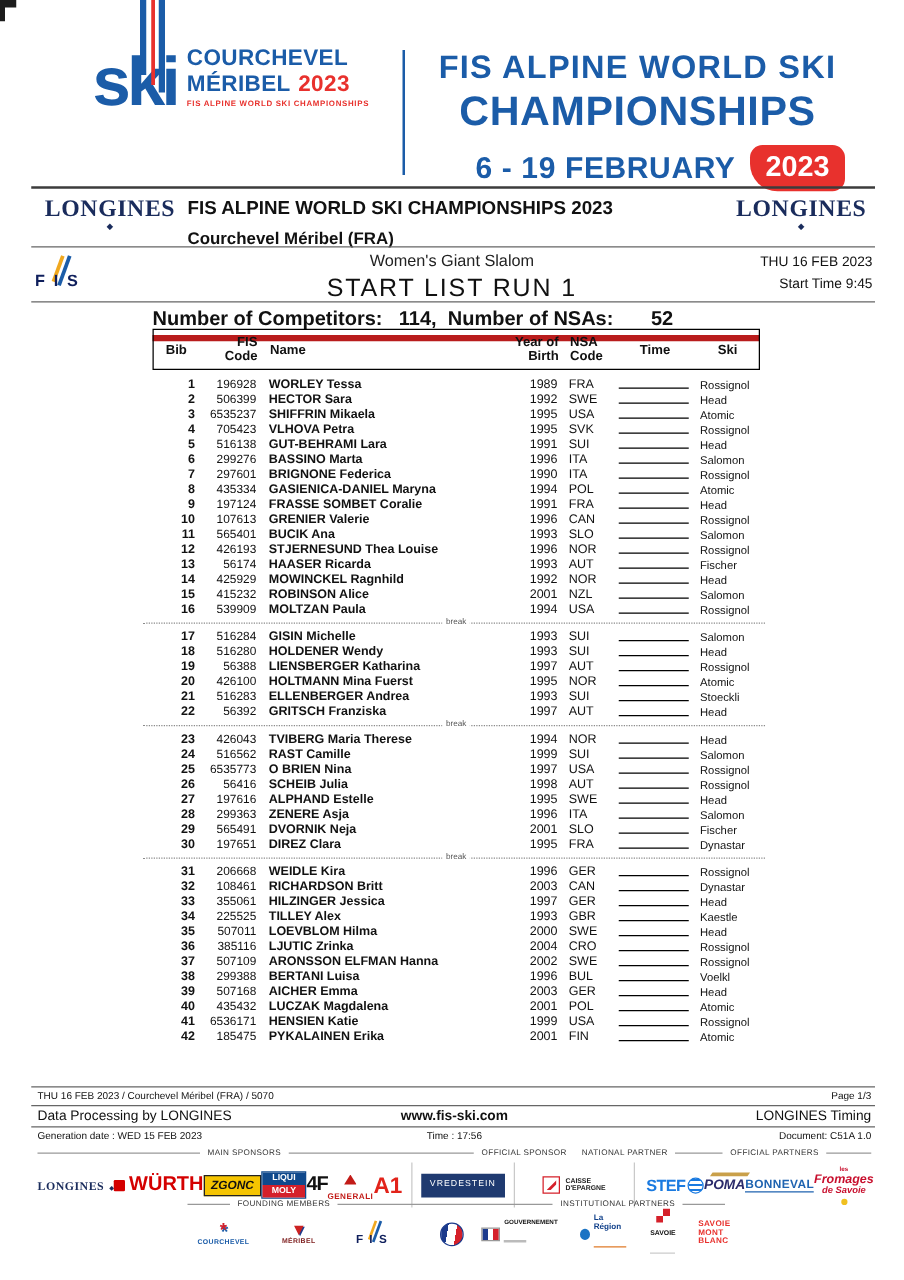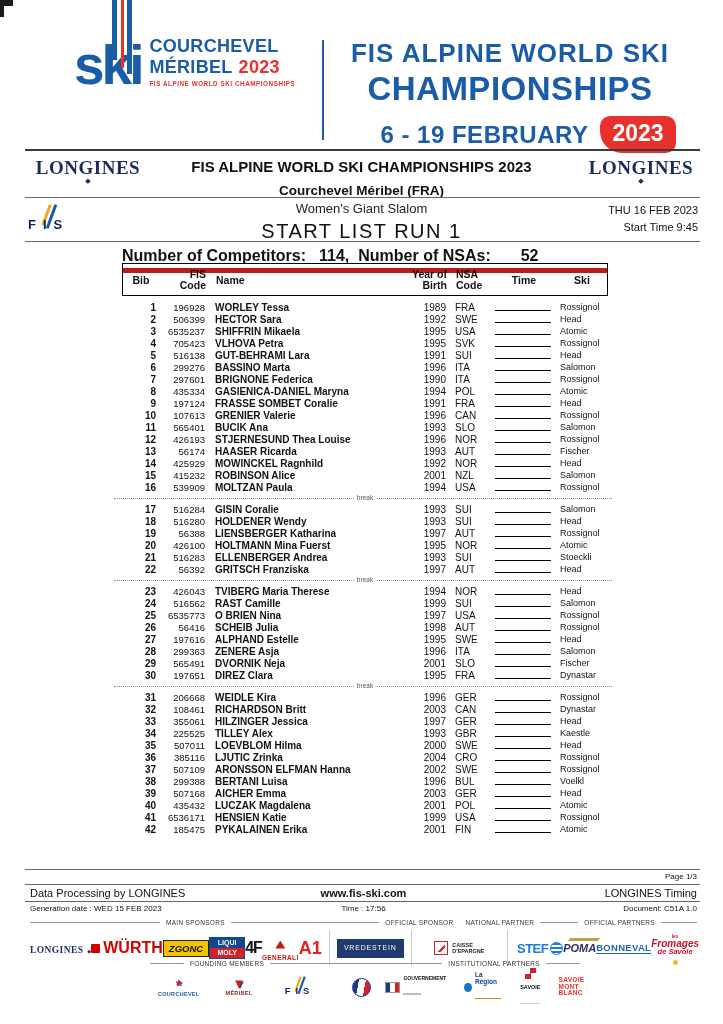--- a/index.html
+++ b/index.html
@@ -38,21 +38,21 @@
   .rule{left:25px;right:23px;border-top:1px solid #666;}
   .rule-heavy{left:25px;right:23px;border-top:2.5px solid #3c3c3c;}
   .r1{top:149px;} .r2{top:197px;} .r3{top:241px;}
   .fr1{top:869px;} .fr2{top:884px;} .fr3{top:901px;}
 
   
   .longines{width:120px;text-align:center;color:#1a2c5c;font-family:"Liberation Serif", serif;}
   .lg-left{top:157px;left:28px;} .lg-right{top:157px;right:22px;}
   .lg-name{font-size:19px;font-weight:700;letter-spacing:.5px;}
   .lg-glyph{font-size:7px;color:#1a2c5c;line-height:5px;}
-  .subheader-center{top:158px;left:150px;right:150px;text-align:center;}
+  .subheader-center{top:158px;left:150px;right:150px;}
   .sh-title{font-size:15px;font-weight:700;}
   .sh-loc{font-size:13.5px;font-weight:700;margin-top:8px;}
 
   
   .fis-mark{position:relative;width:48px;height:26px;}
   .fis-text{font-size:13px;font-weight:800;letter-spacing:7px;color:#0f1f5c;position:absolute;bottom:0;left:0;}
   .fis-bar{position:absolute;width:3px;top:-2px;transform:rotate(20deg);}
   .fis-bar.y{left:17px;height:22px;background:#f0a81f;}
   .fis-bar.b{left:22px;height:25px;background:#1b5ca8;}
   .fis-main{top:206px;left:28px;}
@@ -416,21 +416,21 @@
         <span class="c-nsa">USA</span>
         <span class="c-time"><span class="time-line"></span></span>
         <span class="c-ski">Rossignol</span>
       </div>
       <div class="break-row">
         <span class="break-label">break</span>
       </div>
       <div class="trow grid-cols">
         <span class="c-bib">17</span>
         <span class="c-fis">516284</span>
-        <span class="c-name">GISIN Coralie</span>
+        <span class="c-name">GISIN Michelle</span>
         <span class="c-yob">1993</span>
         <span class="c-nsa">SUI</span>
         <span class="c-time"><span class="time-line"></span></span>
         <span class="c-ski">Salomon</span>
       </div>
       <div class="trow grid-cols">
         <span class="c-bib">18</span>
         <span class="c-fis">516280</span>
         <span class="c-name">HOLDENER Wendy</span>
         <span class="c-yob">1993</span>
@@ -657,20 +657,21 @@
         <span class="c-name">PYKALAINEN Erika</span>
         <span class="c-yob">2001</span>
         <span class="c-nsa">FIN</span>
         <span class="c-time"><span class="time-line"></span></span>
         <span class="c-ski">Atomic</span>
       </div>
     </div>
 
   <div class="abs rule fr1"></div>
   <div class="abs f-line f1">
+    <span class="f-left">THU 16 FEB 2023 / Courchevel Méribel (FRA) / 5070</span>
     <span class="f-right">Page 1/3</span>
   </div>
   <div class="abs rule fr2"></div>
   <div class="abs f-line f2">
     <span class="f-left">Data Processing by LONGINES</span>
     <span class="f-center">www.fis-ski.com</span>
     <span class="f-right">LONGINES Timing</span>
   </div>
   <div class="abs rule fr3"></div>
   <div class="abs f-line f3">

